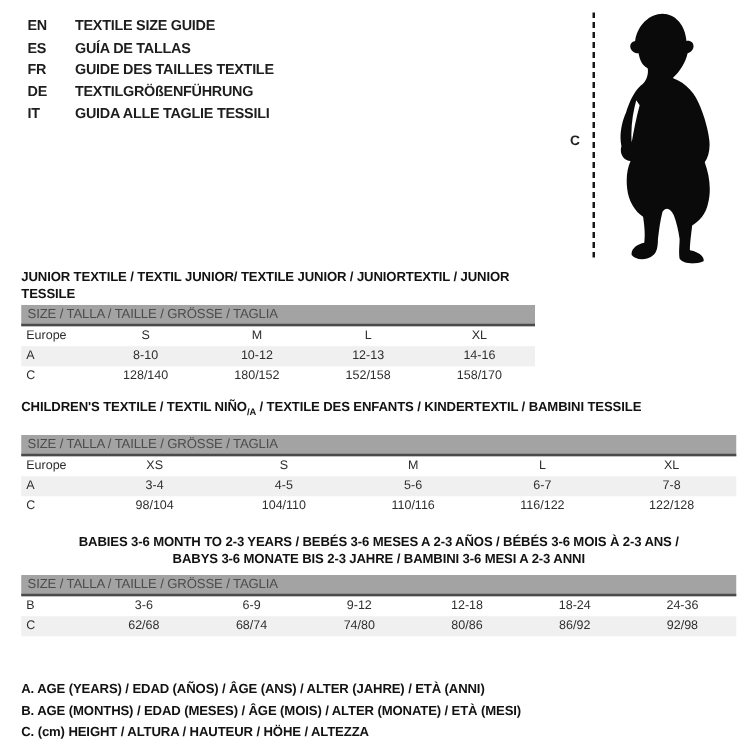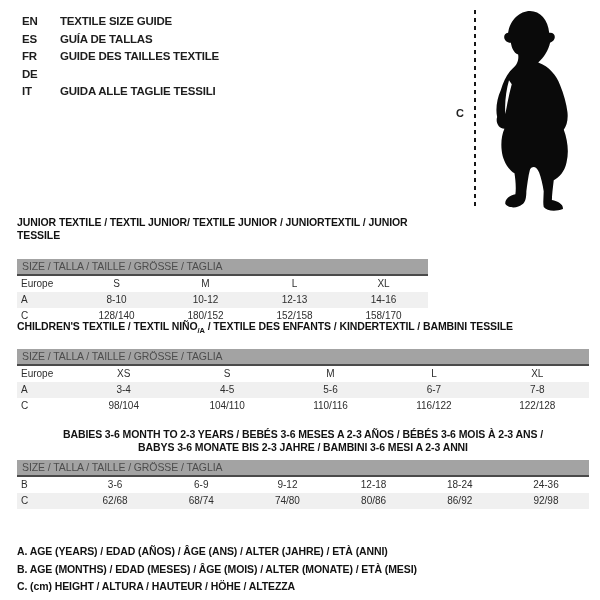--- a/index.html
+++ b/index.html
@@ -26,21 +26,21 @@
   .figure-label { position:absolute; left:456px; top:107px; font-size:11px; font-weight:bold; color:#222; }
   .baby-svg { position:absolute; left:488px; top:9px; width:84px; height:202px; }
 
   
   .tbl { position:absolute; left:17px; }
   #tbl-junior   { top:216px; width:411px; }
   #tbl-children { top:320px; width:572px; }
   #tbl-babies   { top:428px; width:572px; }
   .tbl-title { font-size:10.5px; font-weight:bold; line-height:13px; letter-spacing:-0.1px; color:#121212; }
   .tbl-title .sub-a { font-size:7.5px; vertical-align:sub; }
-  #tbl-junior .tbl-title   { margin-bottom:17px; }
+  #tbl-junior .tbl-title   { margin-bottom:2px; }
   #tbl-children .tbl-title { margin-bottom:12px; }
   #tbl-babies .tbl-title   { margin-bottom:6px;text-align:center; }
   .size-bar {
     height:17px; background:#a3a3a3; border-bottom:2px solid #4a4a4a;
     font-size:10.5px; color:#4c4c4c; line-height:15px; padding-left:5px;
     letter-spacing:-0.1px;
   }
   .trow { display:flex; height:16px; font-size:10px; line-height:16px; color:#2e2e2e; }
   .trow.shaded { background:#f0f0f0; }
   .tlabel { flex:0 0 55px; padding-left:4px; }
@@ -63,20 +63,21 @@
     <div class="lang-row">
       <span class="lang-code">ES</span>
       <span class="lang-title">GUÍA DE TALLAS</span>
     </div>
     <div class="lang-row">
       <span class="lang-code">FR</span>
       <span class="lang-title">GUIDE DES TAILLES TEXTILE</span>
     </div>
     <div class="lang-row">
       <span class="lang-code">DE</span>
+      <span class="lang-title">TEXTILGRÖßENFÜHRUNG</span>
     </div>
     <div class="lang-row">
       <span class="lang-code">IT</span>
       <span class="lang-title">GUIDA ALLE TAGLIE TESSILI</span>
     </div>
   </div>
 
   <div class="measure-line"></div>
   <span class="figure-label">C</span>
   <svg class="baby-svg" viewBox="0 0 92 204" preserveAspectRatio="none">

